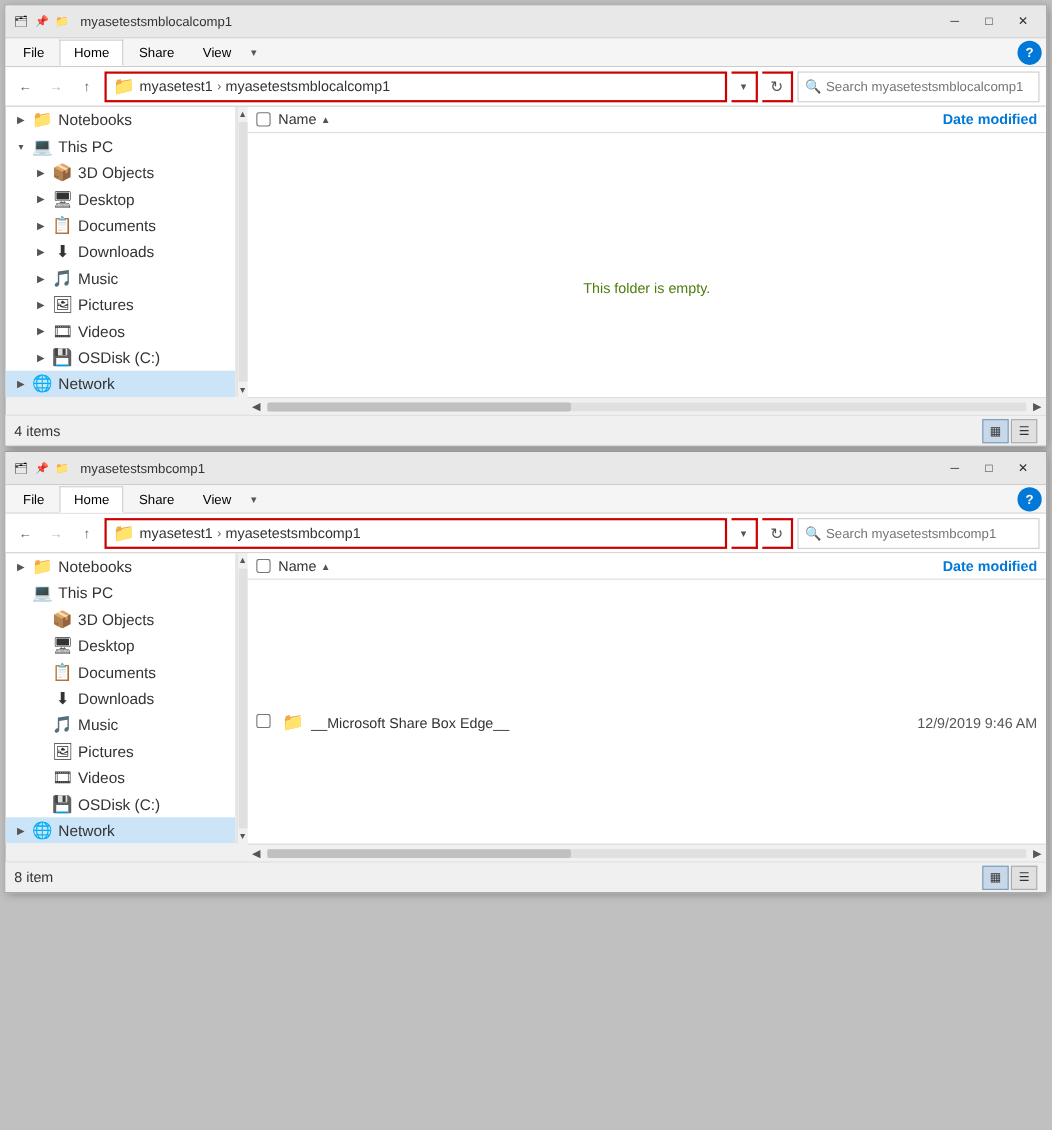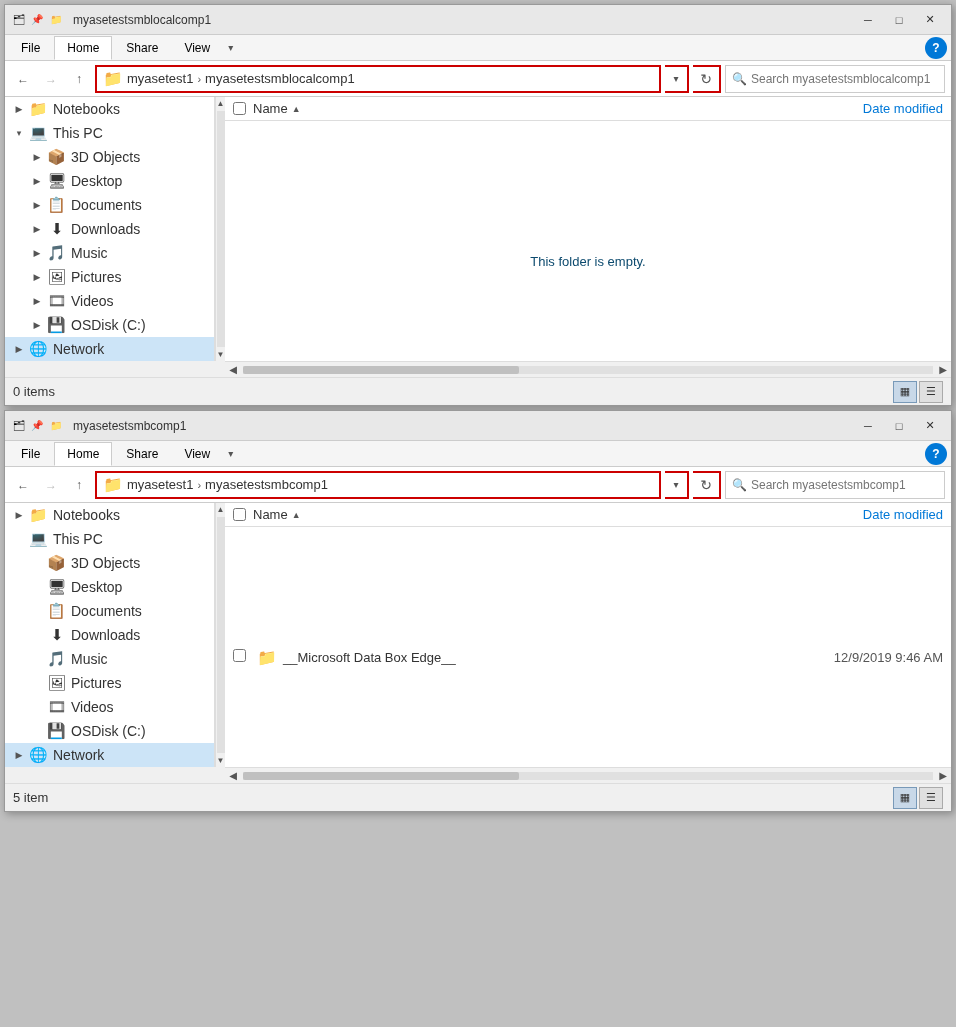--- a/index.html
+++ b/index.html
@@ -271,30 +271,31 @@
       color: #333;
       display: flex;
       align-items: center;
       gap: 4px;
     }
     .filelist-col-date {
       width: 180px;
       font-size: 13px;
       color: #0078d7;
       text-align: right;
+      font-weight: bold;
     }
     .filelist-body {
       flex: 1;
       display: flex;
       align-items: flex-start;
       justify-content: center;
       padding-top: 30px;
     }
     .empty-message {
-      color: #0c4a6e;
+      color: #4d7c0f;
       font-size: 13px;
       margin-top: 21px;
     }
     .file-row {
       display: flex;
       align-items: center;
       padding: 3px 8px;
       cursor: pointer;
       gap: 4px;
     }
@@ -472,21 +473,21 @@
         </div>
       </div>
       <div class="hscroll-area" style="margin-left: 220px;">
     <div class="hscroll-left">◀</div>
     <div class="hscroll-track">
       <div class="hscroll-thumb"></div>
     </div>
     <div class="hscroll-right">▶</div>
   </div>
       <div class="statusbar">
-    <span>0 items</span>
+    <span>4 items</span>
     <div class="statusbar-right">
       <div class="view-btn active">▦</div>
       <div class="view-btn">☰</div>
     </div>
   </div>
     </div>
     <div class="window">
       <div class="titlebar">
     <div class="titlebar-icons">
       <div class="titlebar-icon">🗂</div>
@@ -600,34 +601,34 @@
     <div class="filelist-col-date">
       <span>Date modified</span>
     </div>
   </div>
           <div class="filelist-body" style="flex-direction: column; align-items: flex-start; padding-top: 20px;">
             <div class="file-row" style="width: 100%;">
         <div class="file-row-checkbox">
           <input type="checkbox" style="">
         </div>
         <div class="file-row-icon">📁</div>
-        <div class="file-row-name">__Microsoft Data Box Edge__</div>
+        <div class="file-row-name">__Microsoft Share Box Edge__</div>
         <div class="file-row-date">12/9/2019 9:46 AM</div>
       </div>
           </div>
         </div>
       </div>
       <div class="hscroll-area" style="margin-left: 220px;">
     <div class="hscroll-left">◀</div>
     <div class="hscroll-track">
       <div class="hscroll-thumb"></div>
     </div>
     <div class="hscroll-right">▶</div>
   </div>
       <div class="statusbar">
-    <span>5 item</span>
+    <span>8 item</span>
     <div class="statusbar-right">
       <div class="view-btn active">▦</div>
       <div class="view-btn">☰</div>
     </div>
   </div>
     </div>
   </div>
 
 </body></html>

